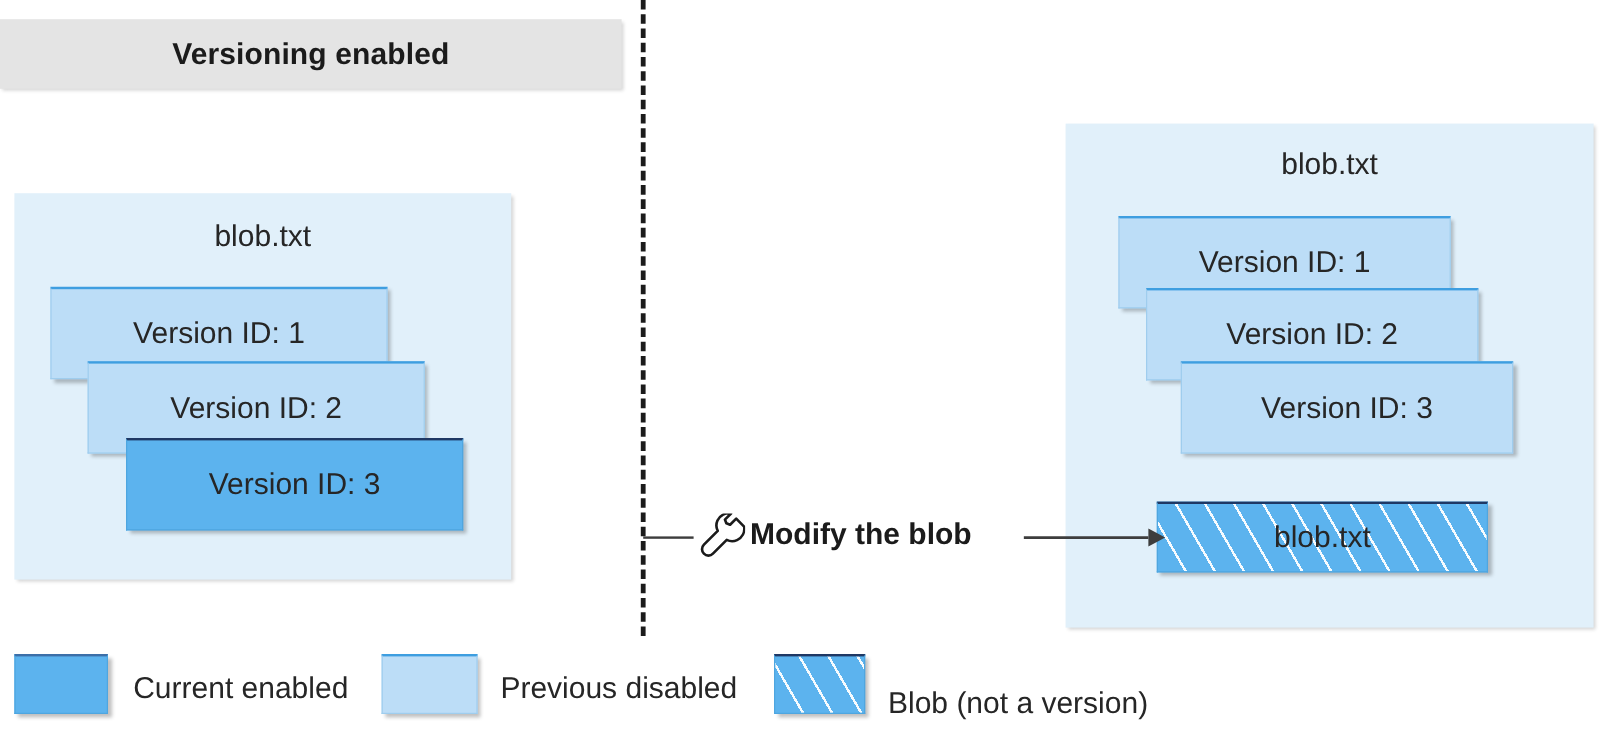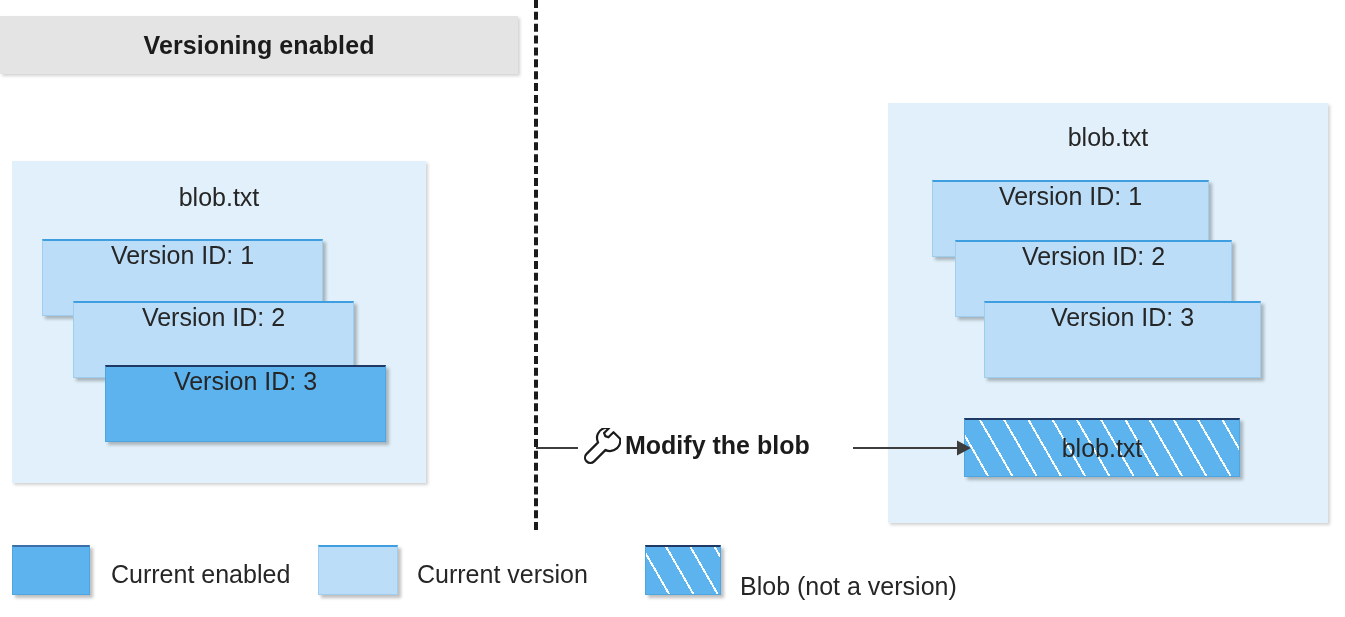--- a/index.html
+++ b/index.html
@@ -65,20 +65,21 @@
     color: #262626;
   }
   #panel-left .panel-title  { top: 22px; }
   #panel-right .panel-title { top: 20px; }
 
   
   .vbox {
     position: absolute;
     box-sizing: border-box;
     display: flex;
+    align-items: center;
     justify-content: center;
     font-size: 25px;
     color: #262626;
     box-shadow: 3px 3px 3px rgba(0,0,0,0.25);
   }
   .vbox.previous {
     background: #bcddf7;
     border: 1px solid #9fcdee;
     border-top: 2px solid #3e9ee0;
   }
@@ -246,18 +247,18 @@
     <svg viewBox="0 0 118 28" width="118" height="28" aria-hidden="true">
       <line x1="0" y1="14" x2="104" y2="14" stroke="#3d3d3d" stroke-width="2.2"></line>
       <polygon points="104,6.5 118,14 104,21.5" fill="#3d3d3d"></polygon>
     </svg>
   </span>
 
   <div class="legend-swatch current" id="legend-sw-0"></div>
   <span class="legend-label" id="legend-lb-0">Current enabled</span>
 
   <div class="legend-swatch previous" id="legend-sw-1"></div>
-  <span class="legend-label" id="legend-lb-1">Current version</span>
+  <span class="legend-label" id="legend-lb-1">Previous disabled</span>
 
   <div class="legend-swatch hatch hatched" id="legend-sw-2"></div>
   <span class="legend-label" id="legend-lb-2">Blob (not a version)</span>
 
 </div>
 
 </body></html>

